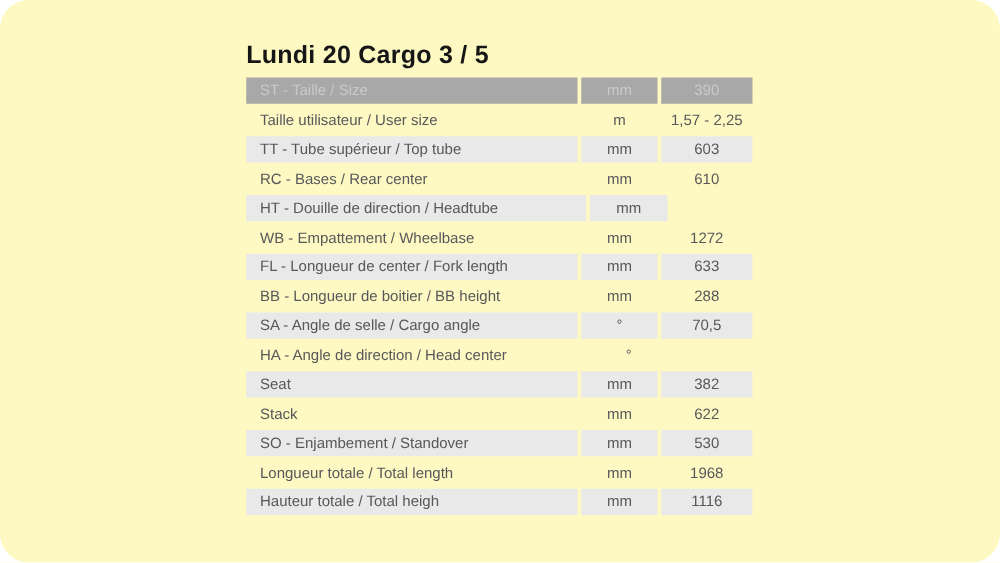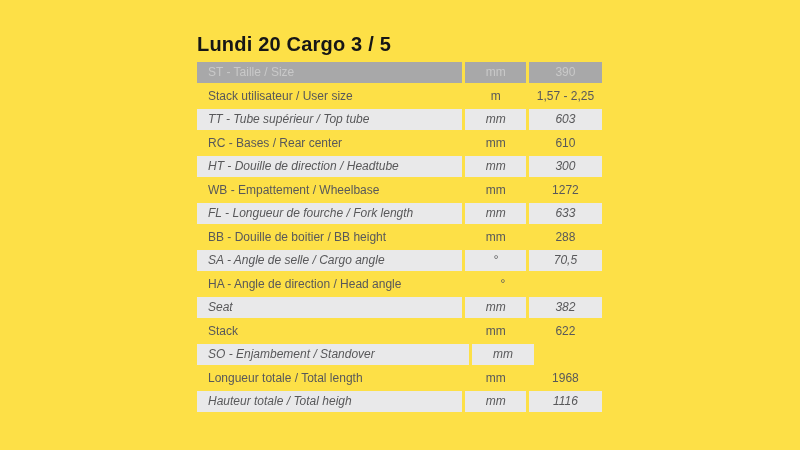--- a/index.html
+++ b/index.html
@@ -4,23 +4,24 @@
 <style>
   html, body {
     margin: 0;
     padding: 0;
     background: #ffffff;
   }
   .page {
     position: relative;
     width: 800px;
     height: 450px;
-    background: #fde047;
+    background: #fef9c3;
     overflow: hidden;
     font-family: "Liberation Sans", sans-serif;
+    border-radius: 23px;
   }
   .title {
     position: absolute;
     left: 197px;
     top: 33px;
     margin: 0;
     font-size: 20px;
     font-weight: bold;
     color: #161616;
     letter-spacing: 0.2px;
@@ -60,93 +61,92 @@
     width: 75px;
     justify-content: center;
     white-space: nowrap;
   }
   .row.header .cell {
     background: #a8a8a9;
     color: #c9c9c9;
   }
   .row.alt .cell {
     background: #e9e9ea;
-    font-style: italic;
   }
 </style>
 </head>
 <body>
 
 <div class="page">
   <h1 class="title">Lundi 20 Cargo 3 / 5</h1>
 
   <div class="spec-table">
     <div class="row header">
       <div class="cell label">ST - Taille / Size</div>
       <div class="cell unit">mm</div>
       <div class="cell value">390</div>
     </div>
     <div id="table-body">
         <div class="row">
-          <div class="cell label">Stack utilisateur / User size</div>
+          <div class="cell label">Taille utilisateur / User size</div>
           <div class="cell unit">m</div>
           <div class="cell value">1,57 - 2,25</div>
         </div>
         <div class="row alt">
           <div class="cell label">TT - Tube supérieur / Top tube</div>
           <div class="cell unit">mm</div>
           <div class="cell value">603</div>
         </div>
         <div class="row">
           <div class="cell label">RC - Bases / Rear center</div>
           <div class="cell unit">mm</div>
           <div class="cell value">610</div>
         </div>
         <div class="row alt">
           <div class="cell label">HT - Douille de direction / Headtube</div>
           <div class="cell unit">mm</div>
-          <div class="cell value">300</div>
         </div>
         <div class="row">
           <div class="cell label">WB - Empattement / Wheelbase</div>
           <div class="cell unit">mm</div>
           <div class="cell value">1272</div>
         </div>
         <div class="row alt">
-          <div class="cell label">FL - Longueur de fourche / Fork length</div>
+          <div class="cell label">FL - Longueur de center / Fork length</div>
           <div class="cell unit">mm</div>
           <div class="cell value">633</div>
         </div>
         <div class="row">
-          <div class="cell label">BB - Douille de boitier / BB height</div>
+          <div class="cell label">BB - Longueur de boitier / BB height</div>
           <div class="cell unit">mm</div>
           <div class="cell value">288</div>
         </div>
         <div class="row alt">
           <div class="cell label">SA - Angle de selle / Cargo angle</div>
           <div class="cell unit">°</div>
           <div class="cell value">70,5</div>
         </div>
         <div class="row">
-          <div class="cell label">HA - Angle de direction / Head angle</div>
+          <div class="cell label">HA - Angle de direction / Head center</div>
           <div class="cell unit">°</div>
         </div>
         <div class="row alt">
           <div class="cell label">Seat</div>
           <div class="cell unit">mm</div>
           <div class="cell value">382</div>
         </div>
         <div class="row">
           <div class="cell label">Stack</div>
           <div class="cell unit">mm</div>
           <div class="cell value">622</div>
         </div>
         <div class="row alt">
           <div class="cell label">SO - Enjambement / Standover</div>
           <div class="cell unit">mm</div>
+          <div class="cell value">530</div>
         </div>
         <div class="row">
           <div class="cell label">Longueur totale / Total length</div>
           <div class="cell unit">mm</div>
           <div class="cell value">1968</div>
         </div>
         <div class="row alt">
           <div class="cell label">Hauteur totale / Total heigh</div>
           <div class="cell unit">mm</div>
           <div class="cell value">1116</div>

